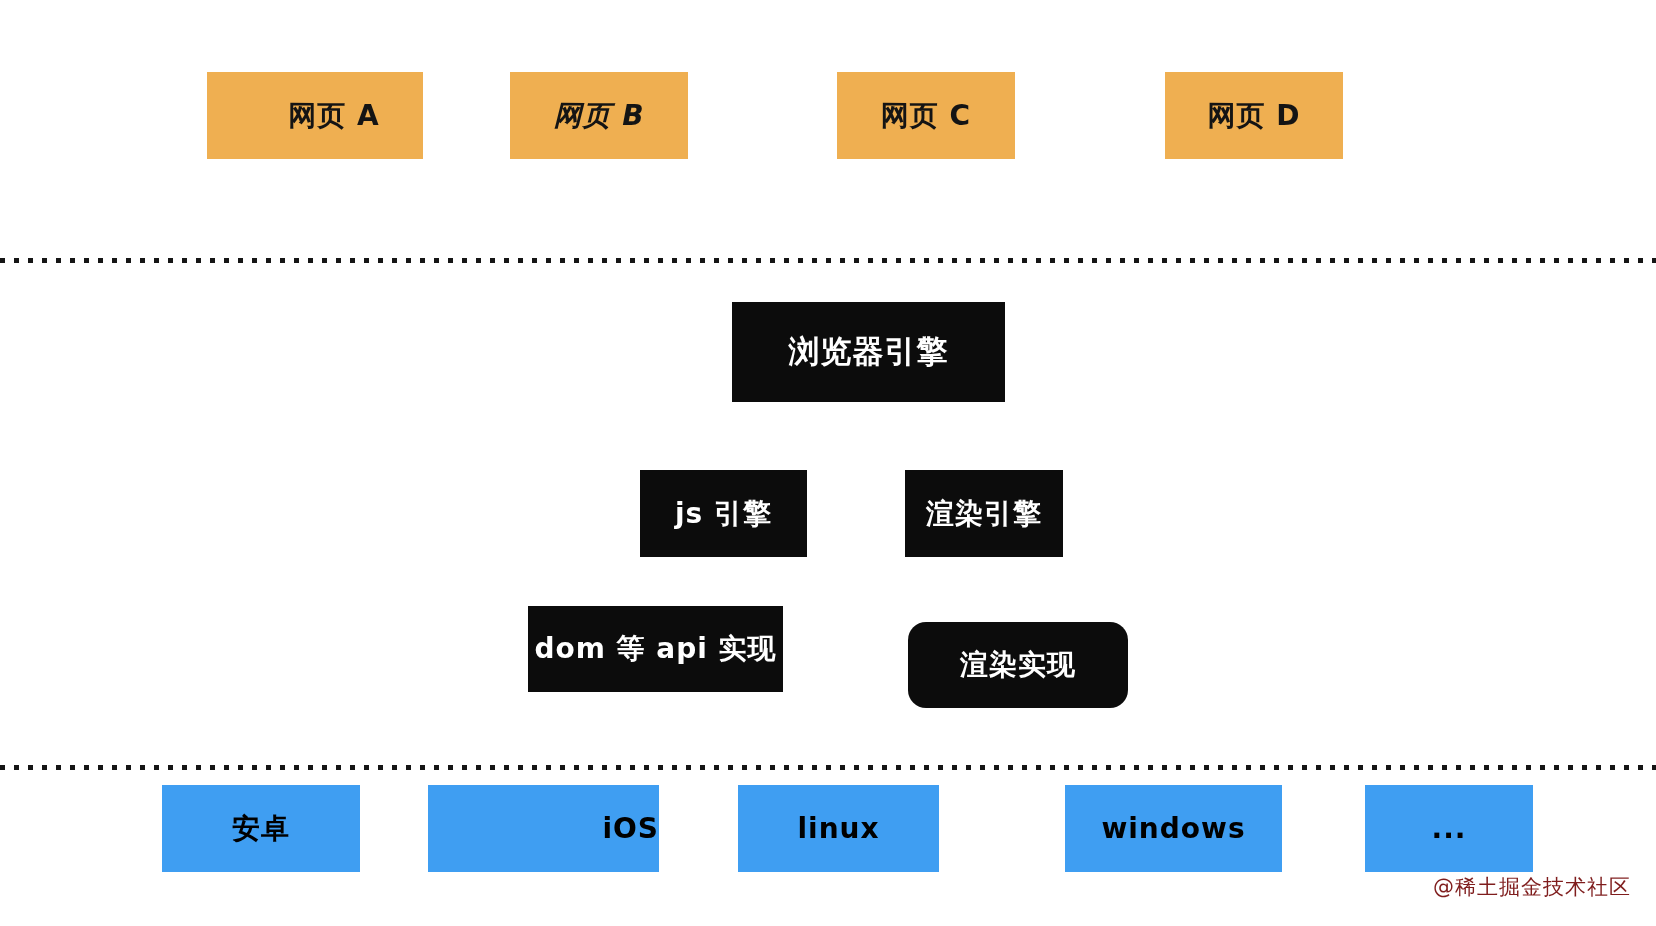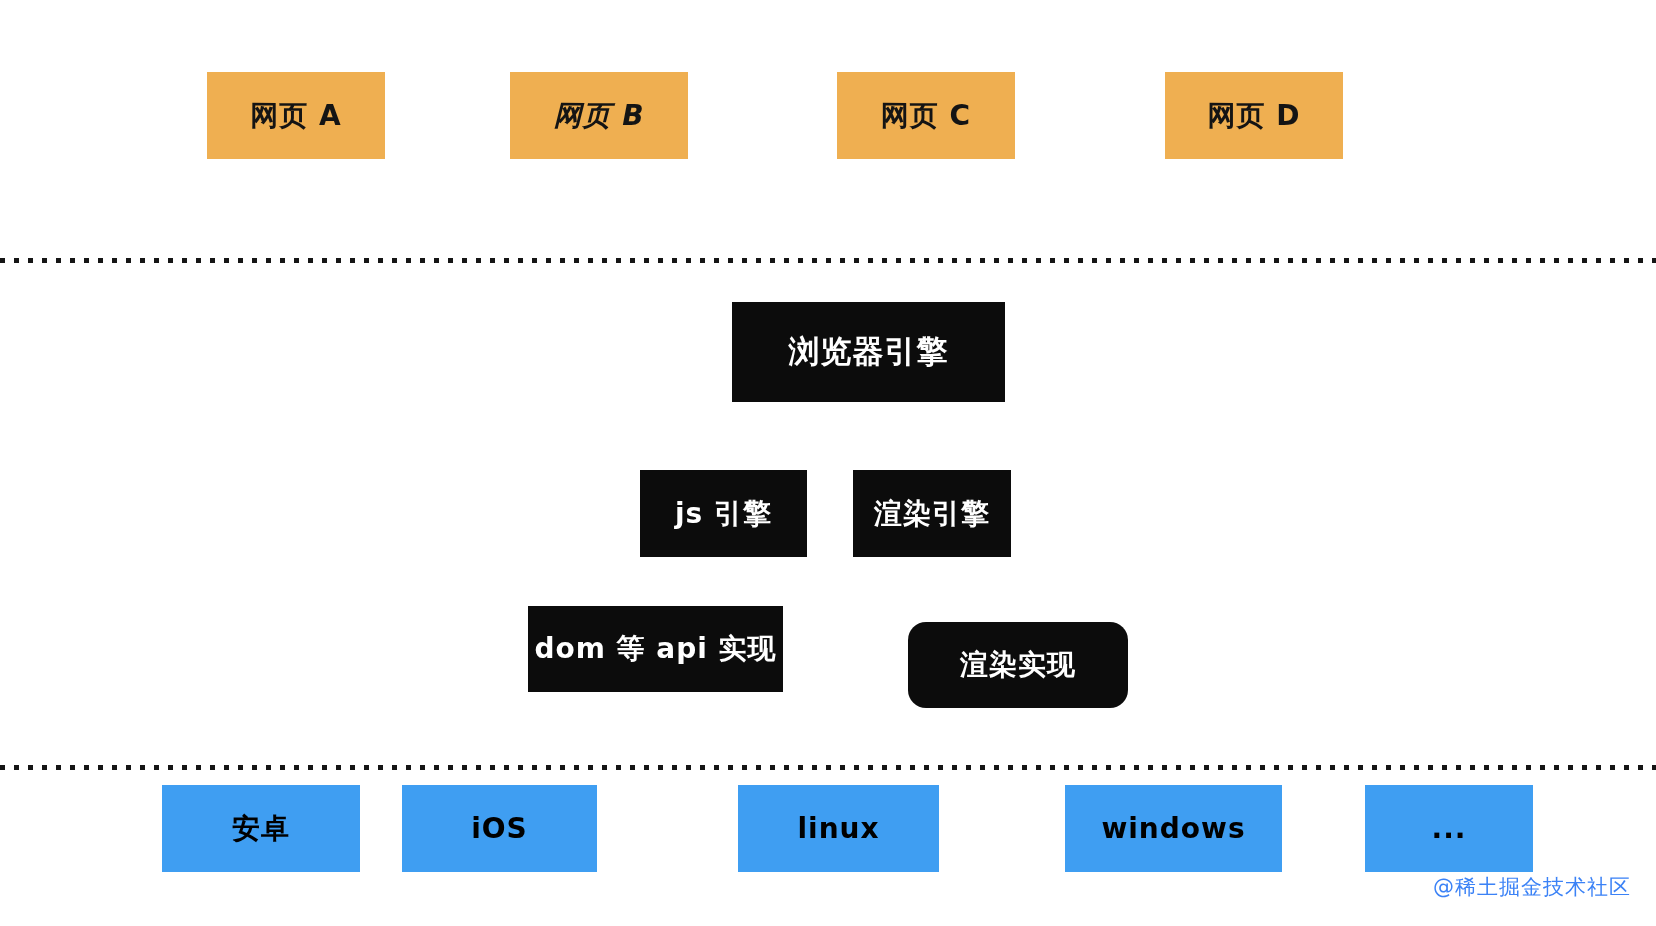--- a/index.html
+++ b/index.html
@@ -48,45 +48,45 @@
     right: 0;
     height: 5px;
     background-image: repeating-linear-gradient(to right, #151515 0 5px, transparent 5px 14px);
     background-repeat: repeat-x;
     background-size: 14px 5px;
     background-position: 0 center;
   }
   #divider-top { top: 258px; }
   #divider-bottom { top: 765px; }
 
-  #wp-a { left: 207px; }
+  #wp-a { left: 207px; padding-left: 38px; }
   #wp-b { left: 510px; font-style: italic; }
   #wp-c { left: 837px; }
   #wp-d { left: 1165px; }
 
   #browser-engine {
     left: 732px; top: 302px; width: 273px; height: 100px;
     font-size: 31px;
   }
   #js-engine      { left: 640px; top: 470px; width: 167px; height: 87px; }
-  #render-engine  { left: 853px; top: 470px; width: 158px; height: 87px; }
+  #render-engine  { left: 905px; top: 470px; width: 158px; height: 87px; }
   #dom-api-impl   { left: 528px; top: 606px; width: 255px; height: 86px; }
   #render-impl    { left: 908px; top: 622px; width: 220px; height: 86px; border-radius: 18px; }
 
   #platform-android { left: 162px;  width: 198px; }
-  #platform-ios     { left: 402px;  width: 195px; }
+  #platform-ios     { left: 428px;  width: 231px; justify-content: flex-end; }
   #platform-linux   { left: 738px;  width: 201px; }
   #platform-windows { left: 1065px; width: 217px; }
   #platform-more    { left: 1365px; width: 168px; }
 
   .watermark {
     position: absolute;
     right: 25px;
     bottom: 25px;
-    color: #3b82f6;
+    color: #7f1d1d;
     font-size: 21px;
     font-weight: normal;
     letter-spacing: 1px;
   }
 </style>
 </head>
 <body>
 
 <div class="canvas">
 

